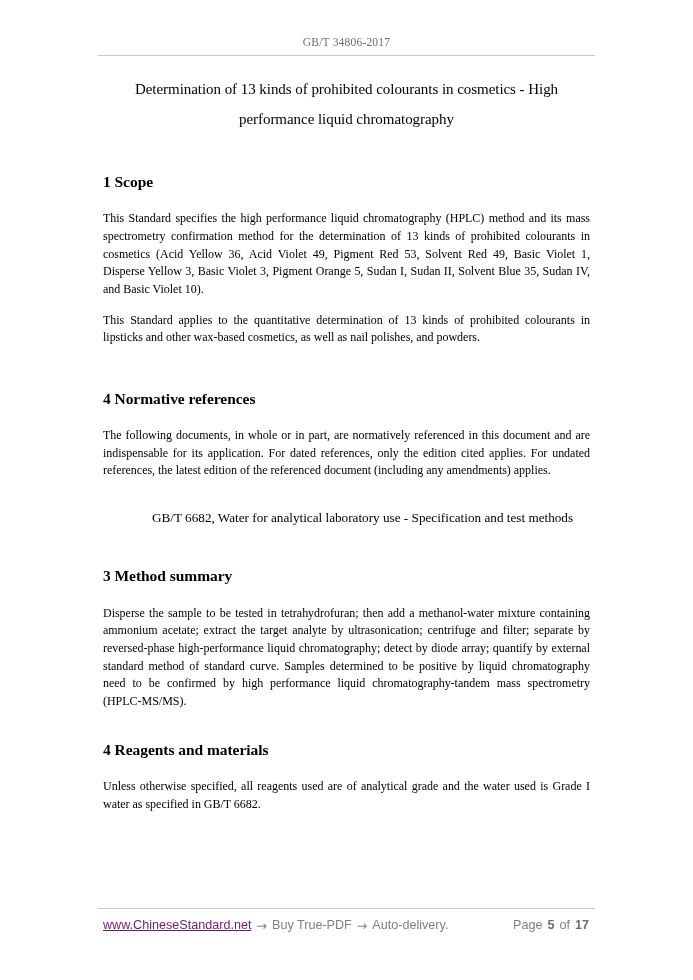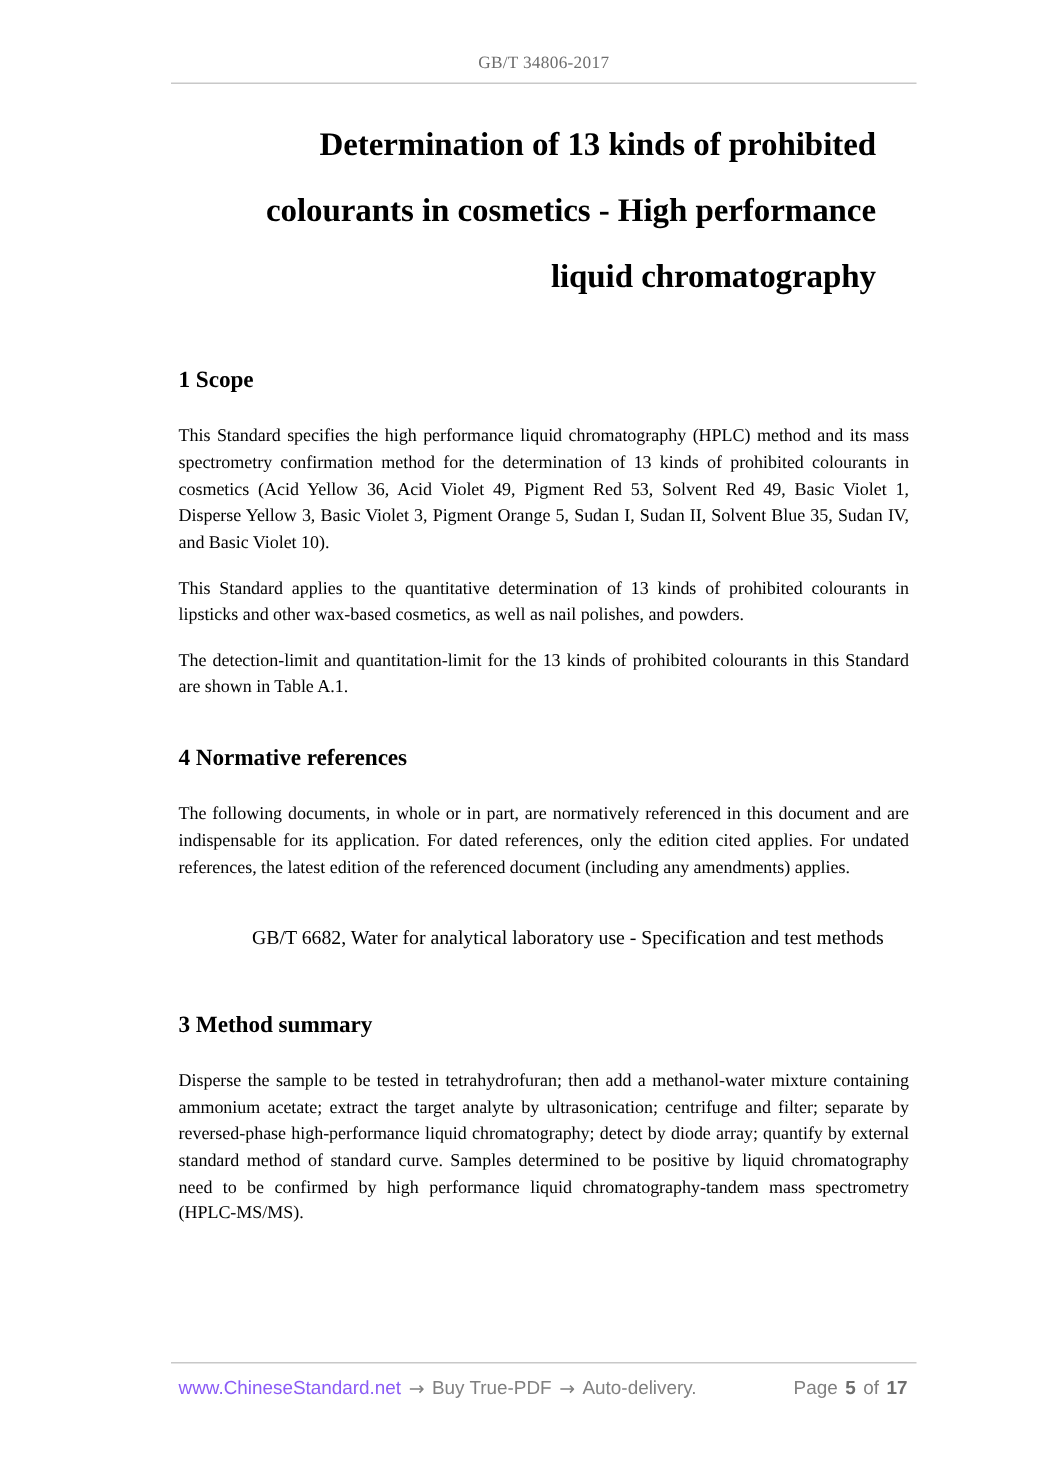--- a/index.html
+++ b/index.html
@@ -11,21 +11,21 @@
     width: 693px;
     height: 980px;
     position: relative;
     font-family: "Liberation Serif", "DejaVu Serif", serif;
     color: #000000;
     overflow: hidden;
   }
 
   .page {
     position: absolute;
-    left: 16px;
+    left: 0;
     top: 0;
     width: 657px;
     height: 980px;
     box-sizing: border-box;
   }
 
   
   .page-header {
     position: absolute;
     left: 98px;
@@ -50,23 +50,23 @@
 
   
   .content {
     position: absolute;
     left: 103px;
     top: 74px;
     width: 487px;
   }
 
   .doc-title {
-    font-size: 22px;
-    font-weight: bold;
-    text-align: right;
+    font-size: 15px;
+    font-weight: normal;
+    text-align: center;
     line-height: 2.0;
     margin: 0 0 4px 0;
     padding: 0 22px;
     letter-spacing: -0.05px;
   }
 
   h2.section-heading {
     font-size: 15.5px;
     font-weight: bold;
     margin: 0;
@@ -123,21 +123,22 @@
     align-items: center;
     justify-content: space-between;
     white-space: nowrap;
   }
   .footer-left {
     display: flex;
     align-items: center;
     gap: 5px;
   }
   .footer-left .site-url {
-    color: #8b5cf6;
+    text-decoration: underline;
+    color: #701a75;
   }
   .footer-left .arrow-glyph {
     font-family: "DejaVu Sans", sans-serif;
     font-size: 12.6px;
     color: #808080;
   }
   .footer-right {
     display: flex;
     gap: 5px;
     padding-right: 6px;
@@ -162,39 +163,40 @@
     <h1 class="doc-title">Determination of 13 kinds of prohibited colourants in cosmetics - High performance liquid chromatography</h1>
 
     <div class="sp-title-to-h"></div>
 
     <h2 class="section-heading">1 Scope</h2>
     <div class="sp-h-to-p"></div>
     <p class="body-text">This Standard specifies the high performance liquid chromatography (HPLC) method and its mass spectrometry confirmation method for the determination of 13 kinds of prohibited colourants in cosmetics (Acid Yellow 36, Acid Violet 49, Pigment Red 53, Solvent Red 49, Basic Violet 1, Disperse Yellow 3, Basic Violet 3, Pigment Orange 5, Sudan I, Sudan II, Solvent Blue 35, Sudan IV, and Basic Violet 10).</p>
     <div class="sp-p-to-p"></div>
     <p class="body-text">This Standard applies to the quantitative determination of 13 kinds of prohibited colourants in lipsticks and other wax-based cosmetics, as well as nail polishes, and powders.</p>
     <div class="sp-p-to-p"></div>
-    <p class="body-text">The detection-limit and quantitation-limit for the 13 kinds of prohibited colourants in this Standard are shown in Table A.1.</p>
 
     <div class="sp-p-to-h"></div>
 
     <h2 class="section-heading">4 Normative references</h2>
     <div class="sp-h-to-p"></div>
     <p class="body-text">The following documents, in whole or in part, are normatively referenced in this document and are indispensable for its application. For dated references, only the edition cited applies. For undated references, the latest edition of the referenced document (including any amendments) applies.</p>
     <div class="sp-p-to-ref"></div>
     <p class="ref-item">GB/T 6682, Water for analytical laboratory use - Specification and test methods</p>
 
     <div class="sp-ref-to-h"></div>
 
     <h2 class="section-heading">3 Method summary</h2>
     <div class="sp-h-to-p"></div>
     <p class="body-text">Disperse the sample to be tested in tetrahydrofuran; then add a methanol-water mixture containing ammonium acetate; extract the target analyte by ultrasonication; centrifuge and filter; separate by reversed-phase high-performance liquid chromatography; detect by diode array; quantify by external standard method of standard curve. Samples determined to be positive by liquid chromatography need to be confirmed by high performance liquid chromatography-tandem mass spectrometry (HPLC-MS/MS).</p>
 
     <div class="sp-p-to-h"></div>
 
-    <div class="sp-h-to-p"></div>
+    <h2 class="section-heading">4 Reagents and materials</h2>
+    <div class="sp-h-to-p"></div>
+    <p class="body-text">Unless otherwise specified, all reagents used are of analytical grade and the water used is Grade I water as specified in GB/T 6682.</p>
 
   </div>
 
   <div class="footer-rule"></div>
 
   <div class="page-footer">
     <div class="footer-left">
       <span class="site-url">www.ChineseStandard.net</span>
       <span class="arrow-glyph">→</span>
       <span>Buy True-PDF</span>

